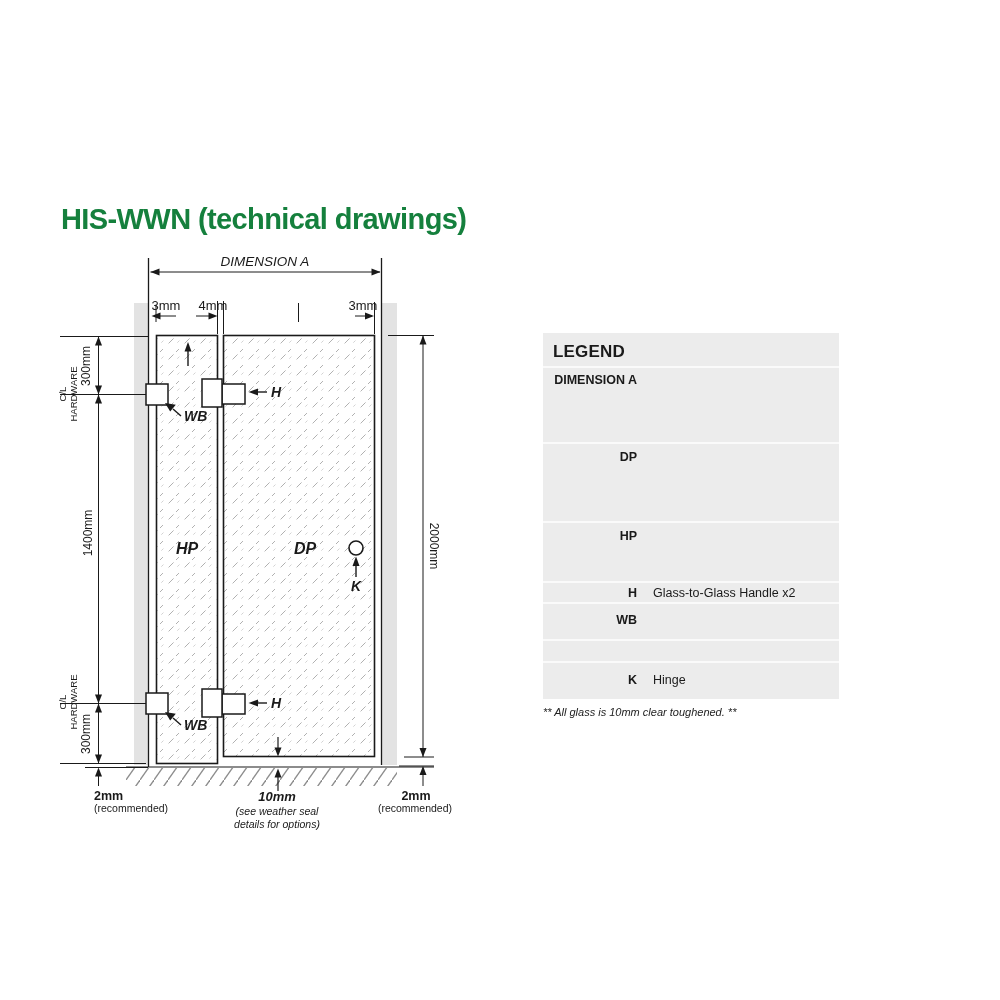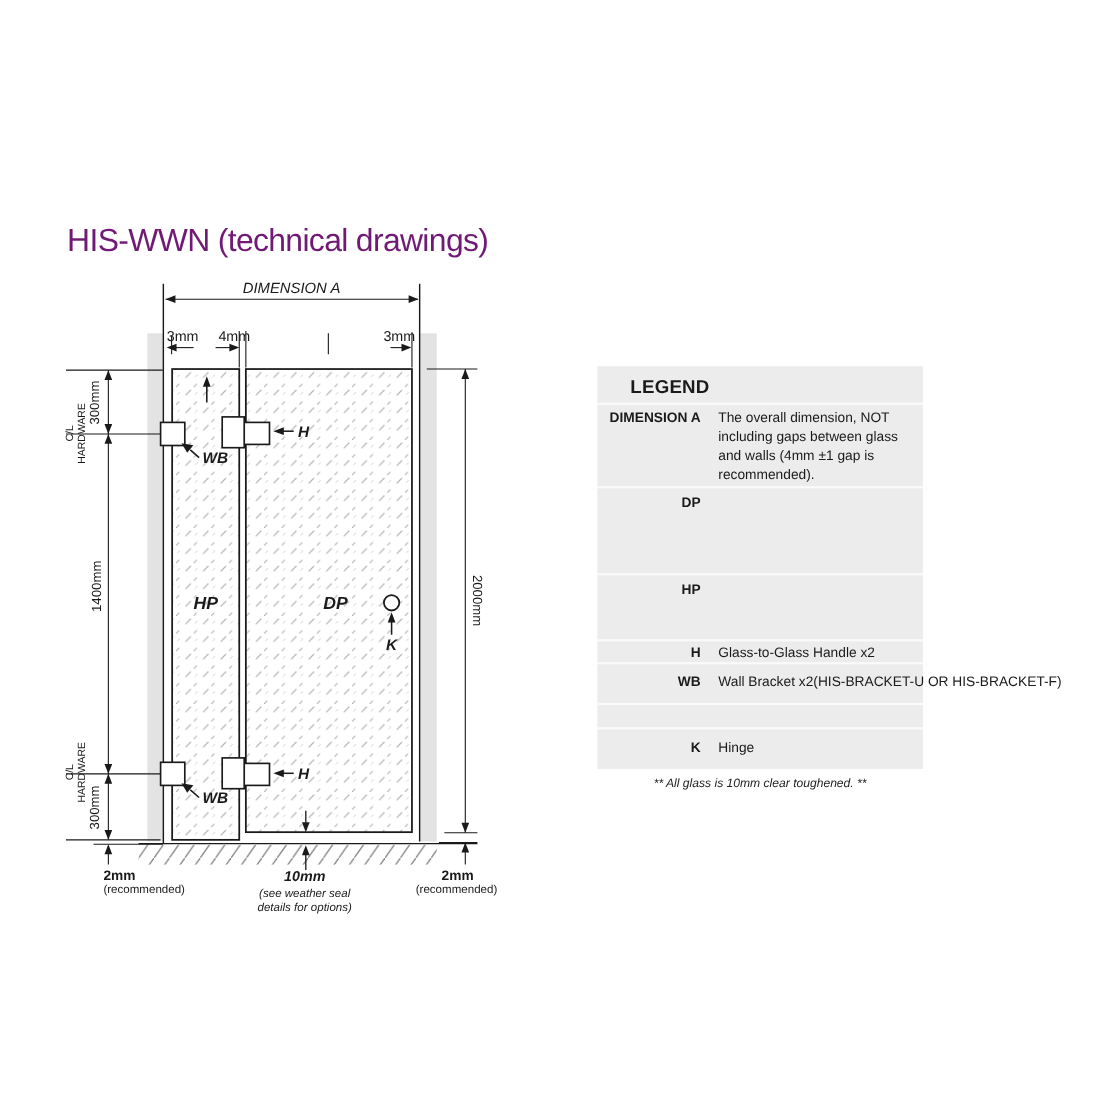--- a/index.html
+++ b/index.html
@@ -1,39 +1,39 @@
 <!DOCTYPE html>
 <html><head>
 <meta charset="utf-8">
 <style>
   html,body{margin:0;padding:0;background:#fff;}
   body{width:1000px;height:1000px;position:relative;font-family:"Liberation Sans",sans-serif;color:#1a1a1a;overflow:hidden;}
 
-  .page-title{position:absolute;left:61px;top:184px;font-size:29px;font-weight:normal;letter-spacing:-0.6px;color:#701a75;white-space:nowrap;}
+  .page-title{position:absolute;left:61px;top:184px;font-size:29px;font-weight:bold;letter-spacing:-0.6px;color:#15803d;white-space:nowrap;}
 
   svg.drawing{position:absolute;left:0;top:0;}
   svg text{fill:#1a1a1a;font-family:"Liberation Sans",sans-serif;}
   .t-dima{font-size:13.5px;font-style:italic;}
   .t-gap{font-size:13px;}
   .t-rot{font-size:12px;}
   .t-cl{font-size:9.5px;}
   .t-panel{font-size:16px;font-weight:bold;font-style:italic;}
   .t-part{font-size:14px;font-weight:bold;font-style:italic;}
   .t-bval{font-size:12.5px;font-weight:bold;}
   .t-bnote{font-size:10.5px;}
   .t-bvalit{font-size:13px;font-weight:bold;font-style:italic;}
   .t-bnoteit{font-size:10.5px;font-style:italic;}
 
   .legend{position:absolute;left:543px;top:333px;width:296px;background:#ececec;}
-  .legend-header{font-size:17px;font-weight:bold;padding:9px 0 4px 10px;letter-spacing:0.2px;margin-left:20px;}
+  .legend-header{font-size:17px;font-weight:bold;padding:9px 0 4px 10px;letter-spacing:0.2px;}
   .lrow{display:flex;border-top:2px solid #fafafa;box-sizing:border-box;align-items:flex-start;}
   .lterm{width:104px;text-align:right;font-weight:bold;font-size:12.5px;line-height:17px;padding-right:10px;box-sizing:border-box;flex:none;}
   .ldesc{flex:1;font-size:12.5px;line-height:17px;white-space:pre-line;padding-left:6px;}
   .ldesc.nw{white-space:nowrap;overflow:visible;}
-  .footnote{position:absolute;left:543px;top:706px;width:296px;text-align:center;font-size:11px;font-style:italic;color:#222;}
+  .footnote{position:absolute;left:543px;top:706px;width:296px;font-size:11px;font-style:italic;color:#222;}
 </style>
 </head>
 <body>
 
 <h1 class="page-title">HIS-WWN (technical drawings)</h1>
 
 <svg class="drawing" width="1000" height="1000" viewBox="0 0 1000 1000">
   <defs>
     <pattern id="glassHatch" patternUnits="userSpaceOnUse" width="16" height="16">
       <line x1="-2" y1="18" x2="18" y2="-2" stroke="#b0b0b0" stroke-width="1" stroke-dasharray="7 8"></line>
@@ -186,38 +186,33 @@
   <text x="277" y="828" text-anchor="middle" class="t-bnoteit">details for options)</text>
   <text x="416" y="800" text-anchor="middle" class="t-bval">2mm</text>
   <text x="415" y="812" text-anchor="middle" class="t-bnote">(recommended)</text>
 </svg>
 
 <div class="legend">
   <div class="legend-header">LEGEND</div>
 
   <div class="lrow" style="height:76px;padding-top:4px;">
     <div class="lterm">DIMENSION A</div>
-    <div class="ldesc">The overall dimension, NOT
-including gaps between glass
-and walls (4mm ±1 gap is
-recommended).</div>
   </div>
   <div class="lrow" style="height:79px;padding-top:5px;">
     <div class="lterm">DP</div>
   </div>
   <div class="lrow" style="height:60px;padding-top:5px;">
     <div class="lterm">HP</div>
   </div>
   <div class="lrow" style="height:21px;padding-top:2px;">
     <div class="lterm">H</div>
     <div class="ldesc">Glass-to-Glass Handle x2</div>
   </div>
   <div class="lrow" style="height:37px;padding-top:8px;">
     <div class="lterm">WB</div>
-    <div class="ldesc nw">Wall Bracket x2(HIS-BRACKET-U OR HIS-BRACKET-F)</div>
   </div>
   <div class="lrow" style="height:22px;">
     <div class="lterm"></div>
     <div class="ldesc"></div>
   </div>
   <div class="lrow" style="height:38px;padding-top:9px;">
     <div class="lterm">K</div>
     <div class="ldesc">Hinge</div>
   </div>
 </div>

